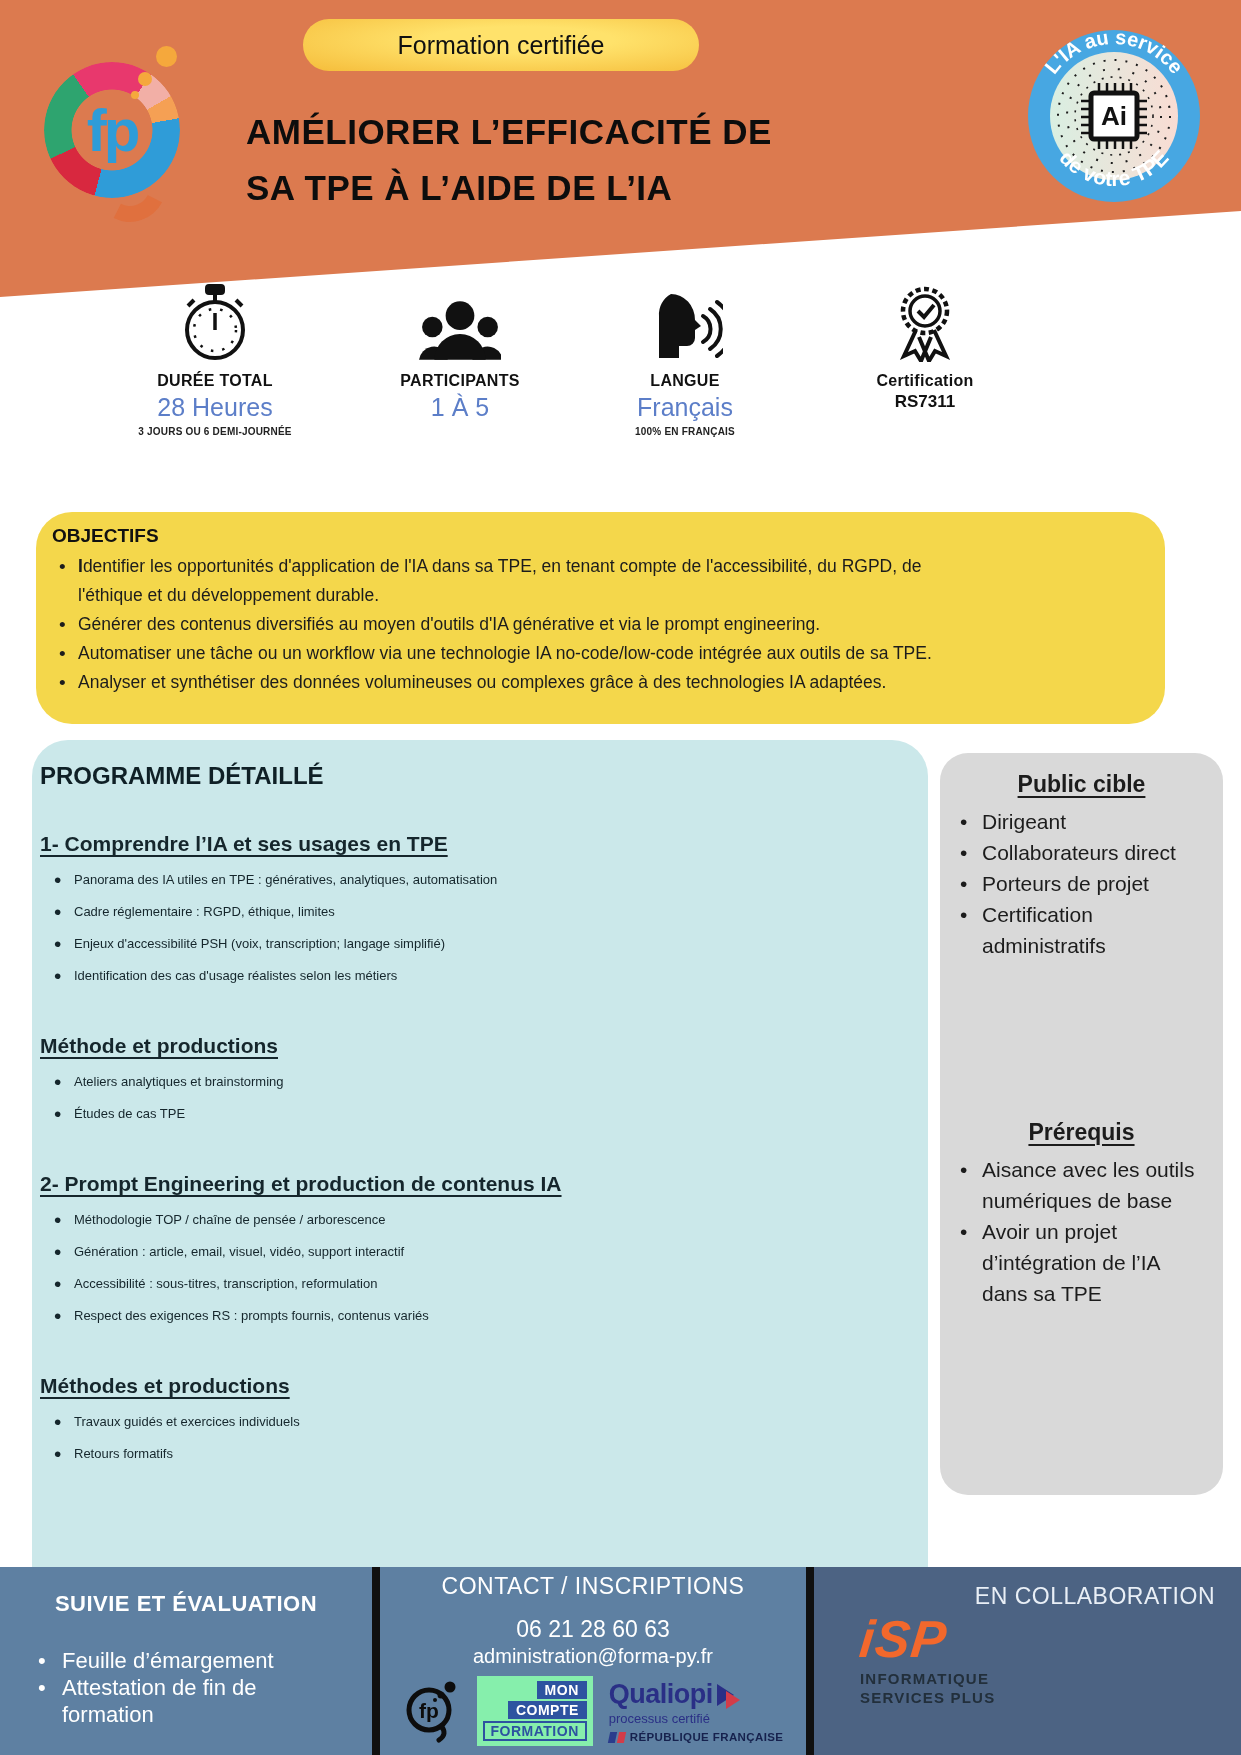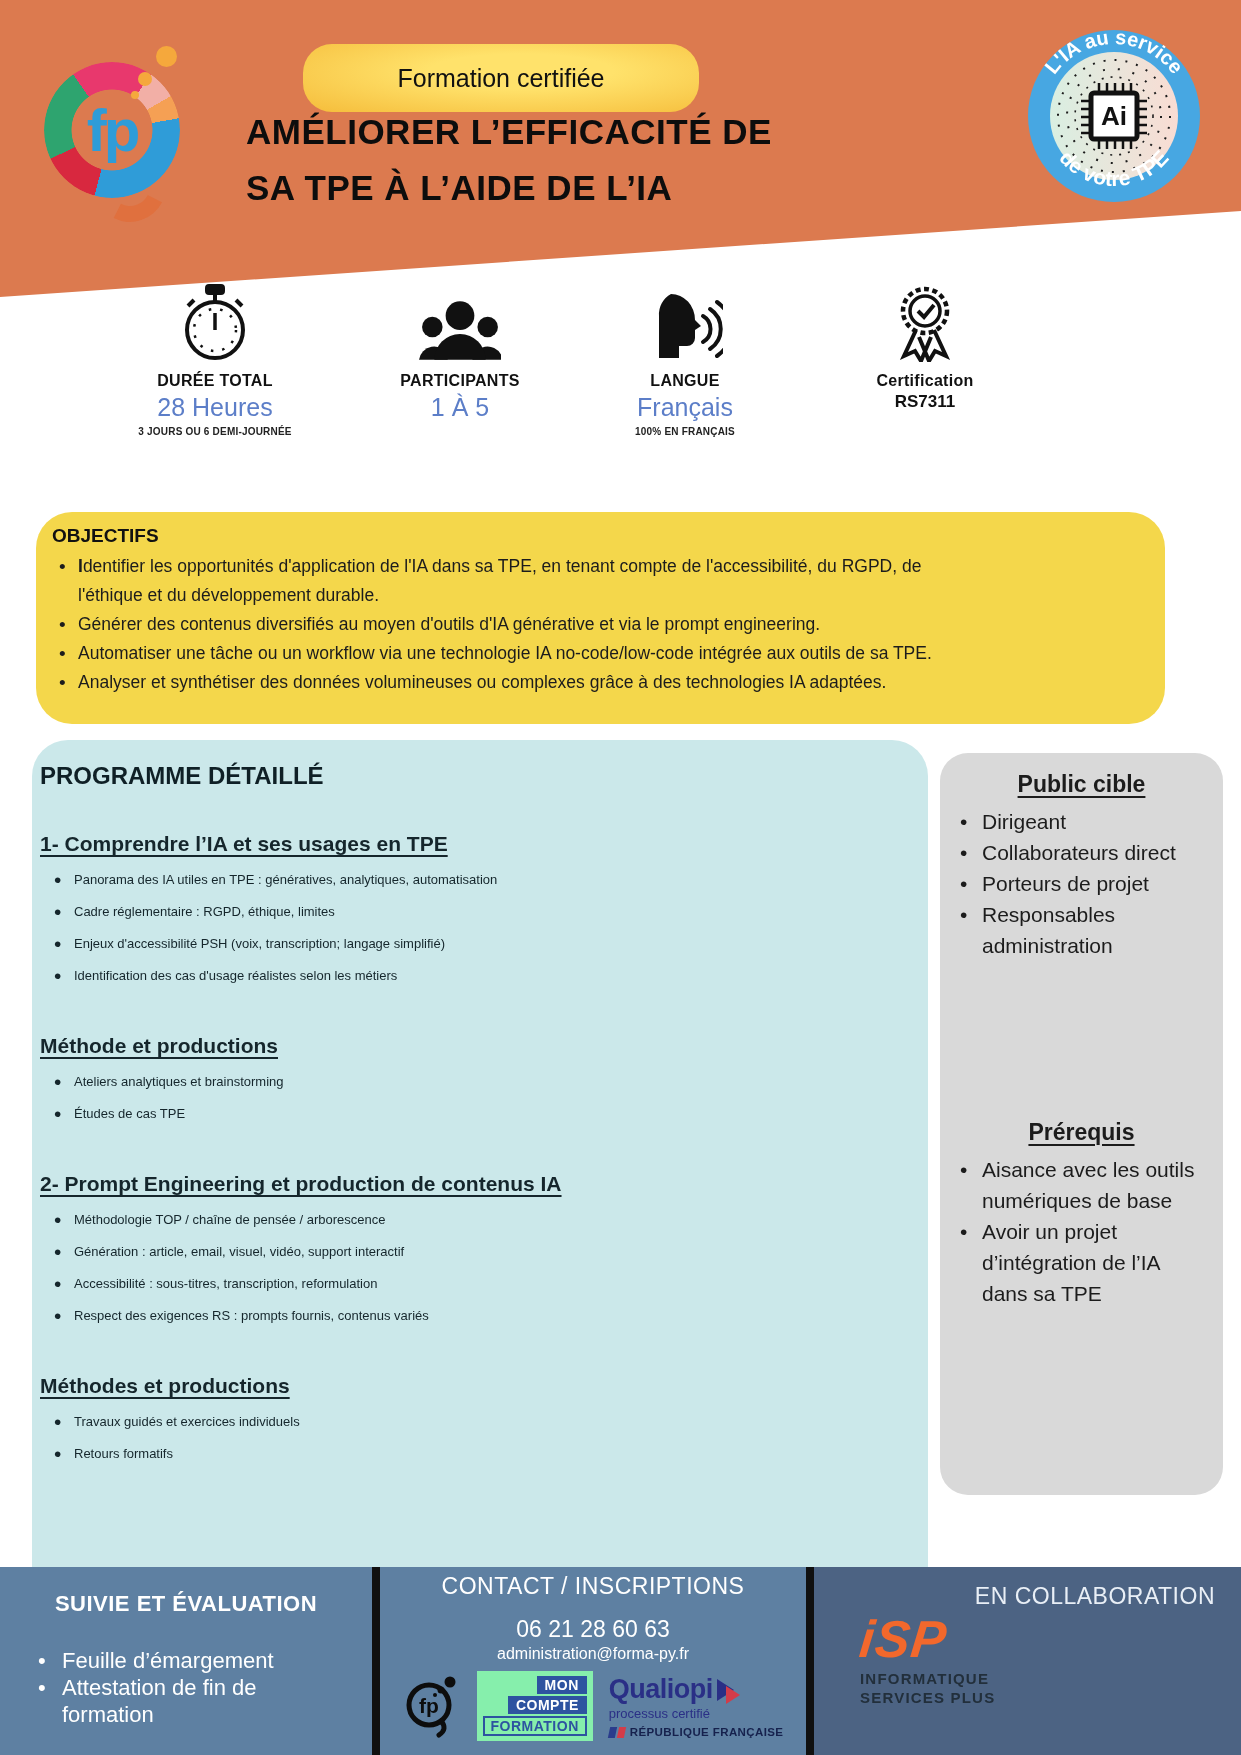--- a/index.html
+++ b/index.html
@@ -33,21 +33,21 @@
   .fp-dot { position:absolute; border-radius:50%; background:#F5A83C; }
   .fp-dot.d1 { width:21px; height:21px; left:120px; top:0; }
   .fp-dot.d2 { width:14px; height:14px; left:102px; top:26px; }
   .fp-dot.d3 { width:8px;  height:8px;  left:95px;  top:45px; }
   .fp-tail {
     position:absolute; left:58px; top:104px; width:72px; height:72px;
     border:16px solid transparent; border-bottom:16px solid #E0703E;
     border-radius:50%; transform:rotate(-18deg);
   }
   .cert-pill {
-    position:absolute; left:303px; top:44px; width:396px; height:68px;
+    position:absolute; left:303px; top:19px; width:396px; height:52px;
     border-radius:29px;
     background:radial-gradient(ellipse at 55% 40%, #FFE26B 30%, #F5BC3A 100%);
     display:flex; align-items:center; justify-content:center;
     font-size:25px; color:#111; font-weight:500;
   }
   .hero-title {
     position:absolute; left:246px; top:104px;
     font-size:35px; font-weight:800; line-height:56px; letter-spacing:0.5px; color:#0d0d0d;
   }
   .badge { position:absolute; left:1028px; top:30px; width:172px; height:172px; }
@@ -111,21 +111,21 @@
   .f-center{ width:426px; background:#5E80A2; color:#fff; text-align:center; }
   .f-right { width:427px; background:#4C6383; color:#fff; position:relative; }
 
   .f-left h4 { margin-top:24px; text-align:center; font-size:22px; font-weight:700; letter-spacing:0.5px; }
   .f-left ul { list-style:none; margin-top:30px; padding-left:36px; }
   .f-left li { position:relative; padding-left:26px; font-size:22px; line-height:27px; max-width:270px; }
   .f-left li::before { content:"•"; position:absolute; left:2px; }
 
   .f-center h4 { margin-top:6px; font-size:23px; font-weight:500; letter-spacing:0.5px; }
   .f-phone { margin-top:16px; font-size:23px; }
-  .f-email { margin-top:2px; font-size:16px; }
+  .f-email { margin-top:2px; font-size:20px; }
   .f-logos { margin-top:8px; display:flex; align-items:center; justify-content:center; gap:16px; }
 
   .mcf { background:#86efac; padding:5px 6px; display:flex; flex-direction:column; align-items:flex-end; gap:2px; }
   .mcf .r1, .mcf .r2 { background:#2D53A0; color:#fff; font-weight:800; font-size:14px; padding:1px 8px; letter-spacing:0.5px; }
   .mcf .r2 { margin-left:16px; }
   .mcf .r3 { border:2px solid #2D53A0; color:#2D53A0; font-weight:800; font-size:14px; padding:0 6px; letter-spacing:0.5px; }
 
   .qualiopi { text-align:left; }
   .q-row { display:flex; align-items:center; }
   .q-name { color:#2A2F86; font-size:27px; font-weight:800; letter-spacing:-0.5px; }
@@ -303,21 +303,21 @@
       <li>Retours formatifs</li>
     </ul>
   </section>
 
   <aside class="aside">
     <h3>Public cible</h3>
     <ul>
       <li>Dirigeant</li>
       <li>Collaborateurs direct</li>
       <li>Porteurs de projet</li>
-      <li>Responsables administration</li>
+      <li>Certification administratifs</li>
     </ul>
     <h3 class="prereq">Prérequis</h3>
     <ul>
       <li>Aisance avec les outils numériques de base</li>
       <li>Avoir un projet d’intégration de l’IA dans sa TPE</li>
     </ul>
   </aside>
 
   <div class="footer">
 

